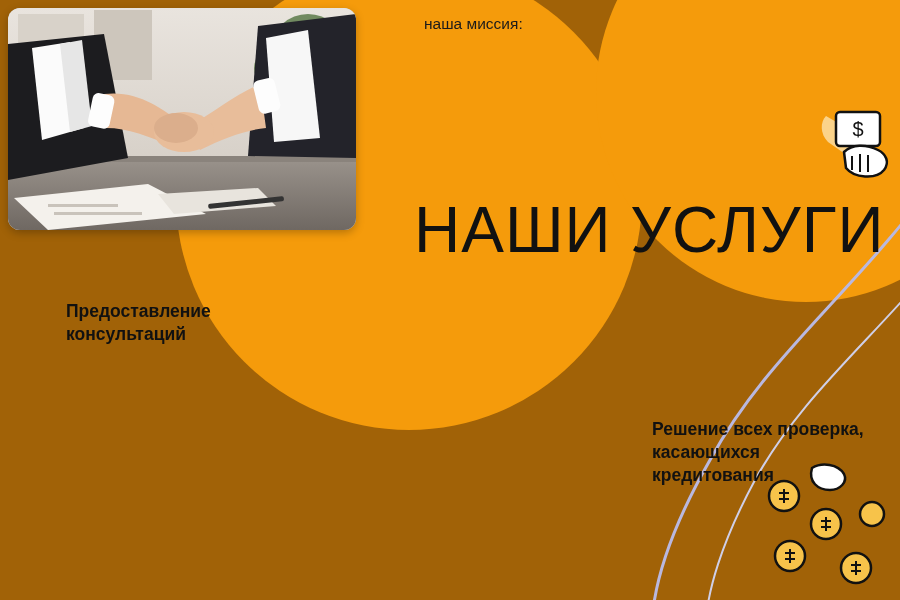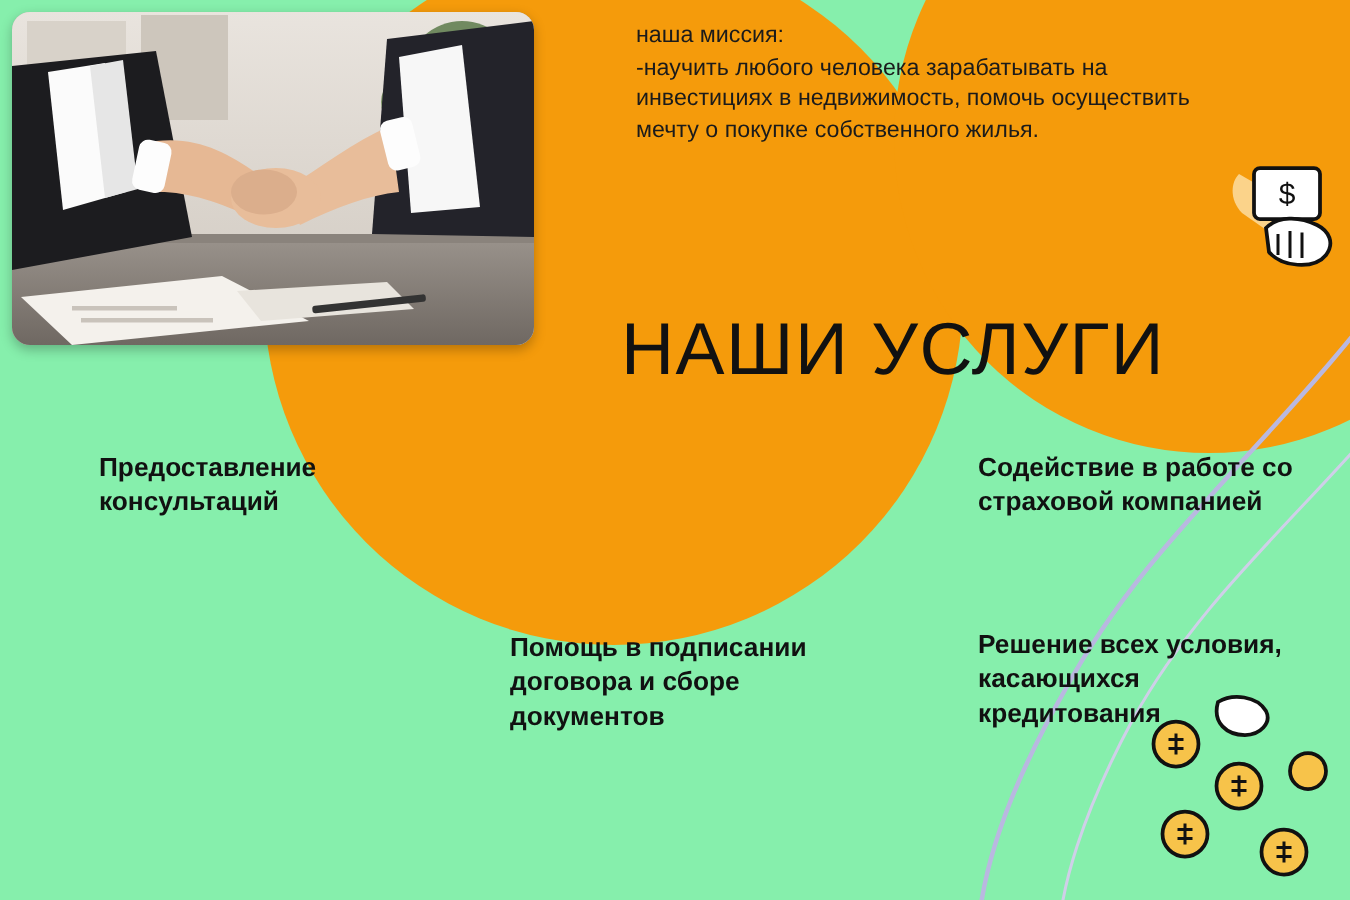--- a/index.html
+++ b/index.html
@@ -12,21 +12,21 @@
     overflow: hidden;
     background: #ffffff;
     font-family: "Liberation Sans", sans-serif;
     position: relative;
   }
   .slide {
     position: relative;
     width: 900px;
     height: 600px;
     overflow: hidden;
-    background: #86efac;
+    background: #a16207;
     text-decoration: underline;
   }
 
   
   .big-circle {
     position: absolute;
     left: 176px;
     top: -36px;
     width: 466px;
     height: 466px;
@@ -73,22 +73,22 @@
     font-size: 15.5px;
     line-height: 1.33;
     font-weight: 400;
   }
   .mission p { margin: 0 0 1px 0; }
 
   
   .title {
     position: absolute;
     left: 414px;
-    top: 205px;
-    font-size: 49px;
+    top: 193px;
+    font-size: 64px;
     letter-spacing: 1px;
     color: #111111;
     font-weight: 400;
     white-space: nowrap;
   }
 
   
   .services {
     position: absolute;
     left: 0;
@@ -175,30 +175,27 @@
       <ellipse cx="176" cy="124" rx="30" ry="20" fill="#e8bd9a"></ellipse>
       <ellipse cx="168" cy="120" rx="22" ry="15" fill="#dbae8c"></ellipse>
 
       <rect x="86" y="84" width="22" height="34" rx="6" fill="#fdfdfd" transform="rotate(12 86 84)"></rect>
       <rect x="244" y="74" width="22" height="34" rx="6" fill="#fdfdfd" transform="rotate(-14 244 74)"></rect>
     </svg>
   </div>
 
   <div class="mission">
     <p>наша миссия:</p>
-    <p>-научить любого человека зарабатывать на инвестициях в недвижимость, помочь осуществить мечту о покупке собственного жилья.</p>
   </div>
 
   <div class="title">НАШИ УСЛУГИ</div>
 
   <div class="services">
     <div class="svc c1 r1">Предоставление консультаций</div>
-    <div class="svc c3 r1c3">Содействие в работе со страховой компанией</div>
-    <div class="svc c2 r2b">Помощь в подписании договора и сборе документов</div>
-    <div class="svc c3 r2c3">Решение всех условия, касающихся кредитования</div>
+    <div class="svc c3 r2c3">Решение всех проверка, касающихся кредитования</div>
   </div>
 
   <svg class="doodle doodle-wallet" width="80" height="90" viewBox="0 0 80 90">
     <path d="M8 16 C 2 22, 2 34, 10 42 L 30 56 L 46 38 Z" fill="#fbd38a"></path>
     <rect x="18" y="12" width="44" height="34" rx="4" fill="#ffffff" stroke="#111" stroke-width="2.5"></rect>
     <text x="40" y="36" font-size="20" font-family="'Liberation Sans',sans-serif" text-anchor="middle" fill="#111">$</text>
     <path d="M26 52 C 34 44, 48 44, 60 50 C 68 54, 72 62, 66 70 C 58 80, 36 78, 28 68 Z" fill="#ffffff" stroke="#111" stroke-width="2.5"></path>
     <path d="M34 56 L34 70 M42 54 L42 72 M50 55 L50 72" stroke="#111" stroke-width="2" fill="none"></path>
   </svg>
 

